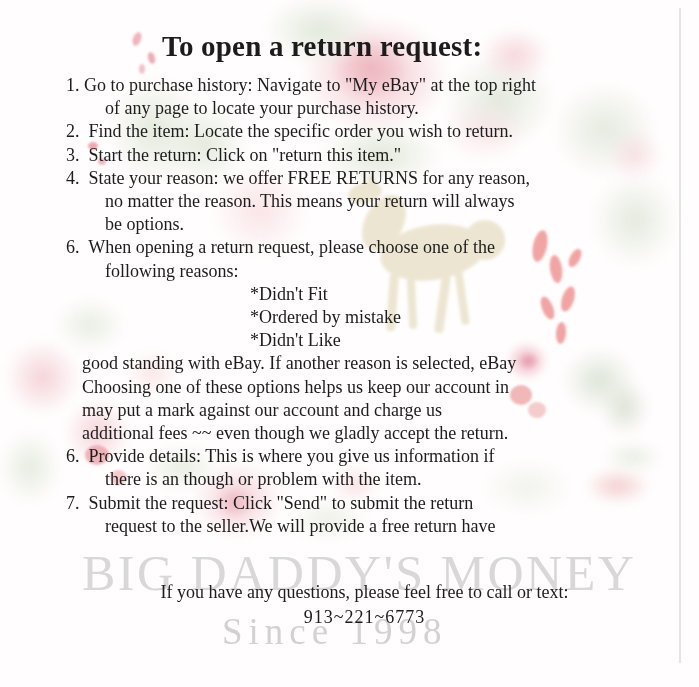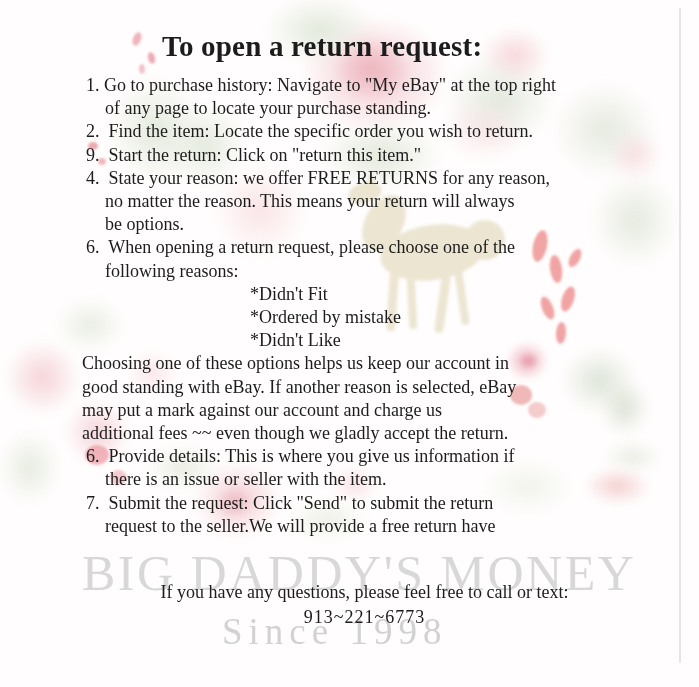--- a/index.html
+++ b/index.html
@@ -21,21 +21,21 @@
   #wm-brand{position:absolute;left:82px;top:544px;z-index:2;
             font-size:50px;letter-spacing:2.5px;color:#d8d8d8;white-space:pre;}
   #wm-since{position:absolute;left:222px;top:610px;z-index:2;
             font-size:37px;letter-spacing:6px;color:#d2d2d2;white-space:pre;}
 
   
   #title{position:absolute;left:162px;top:30px;z-index:3;
          font-size:29px;font-weight:bold;letter-spacing:.2px;white-space:pre;text-align:center;}
   #body-lines{position:absolute;left:0;top:74px;width:699px;z-index:3;}
   .line{font-size:18px;line-height:23.2px;white-space:pre;}
-  .l-step{margin-left:86px;}
+  .l-step{margin-left:66px;}
   .l-cont{margin-left:105px;}
   .l-reason{margin-left:250px;}
   .l-note{margin-left:82px;}
   #footer{position:absolute;left:15px;top:580px;width:699px;z-index:3;
           text-align:center;}
   #footer .fline{font-size:18px;line-height:24.5px;white-space:pre;}
   #phone{letter-spacing:1px;}
 </style>
 </head>
 <body>
@@ -104,37 +104,37 @@
   <div class="blob soft" style="--c:#dfe6d8;left:595px;top:436px;width:75px;height:42px;filter:blur(5px);opacity:.7;"></div>
 
   <div id="edge-line"></div>
 
   <div id="wm-brand">BIG DADDY'S MONEY</div>
   <div id="wm-since">Since 1998</div>
 
   <div id="title">To open a return request:</div>
   <div id="body-lines">
       <div class="line l-step">1. Go to purchase history: Navigate to "My eBay" at the top right</div>
-      <div class="line l-cont">of any page to locate your purchase standing.</div>
+      <div class="line l-cont">of any page to locate your purchase history.</div>
       <div class="line l-step">2.  Find the item: Locate the specific order you wish to return.</div>
-      <div class="line l-step">9.  Start the return: Click on "return this item."</div>
+      <div class="line l-step">3.  Start the return: Click on "return this item."</div>
       <div class="line l-step">4.  State your reason: we offer FREE RETURNS for any reason,</div>
       <div class="line l-cont">no matter the reason. This means your return will always</div>
       <div class="line l-cont">be options.</div>
       <div class="line l-step">6.  When opening a return request, please choose one of the</div>
       <div class="line l-cont">following reasons:</div>
       <div class="line l-reason">*Didn't Fit</div>
       <div class="line l-reason">*Ordered by mistake</div>
       <div class="line l-reason">*Didn't Like</div>
+      <div class="line l-note">good standing with eBay. If another reason is selected, eBay</div>
       <div class="line l-note">Choosing one of these options helps us keep our account in</div>
-      <div class="line l-note">good standing with eBay. If another reason is selected, eBay</div>
       <div class="line l-note">may put a mark against our account and charge us</div>
       <div class="line l-note">additional fees ~~ even though we gladly accept the return.</div>
       <div class="line l-step">6.  Provide details: This is where you give us information if</div>
-      <div class="line l-cont">there is an issue or seller with the item.</div>
+      <div class="line l-cont">there is an though or problem with the item.</div>
       <div class="line l-step">7.  Submit the request: Click "Send" to submit the return</div>
       <div class="line l-cont">request to the seller.We will provide a free return have</div>
     </div>
   <div id="footer">
     <div class="fline">If you have any questions, please feel free to call or text:</div>
     <div class="fline" id="phone">913~221~6773</div>
   </div>
 
 </div>
 

